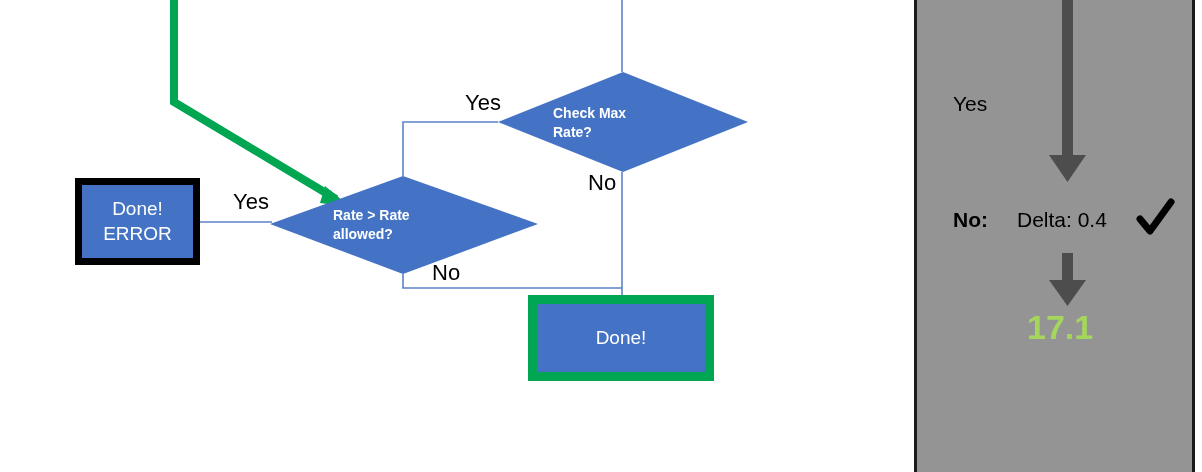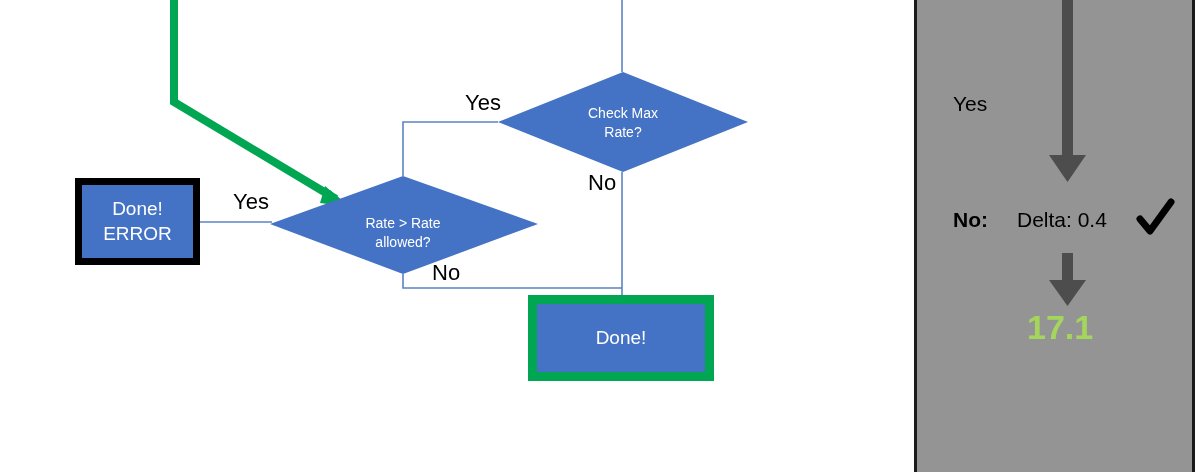--- a/index.html
+++ b/index.html
@@ -64,23 +64,24 @@
     position: absolute;
     color: #000000;
     font-size: 22px;
     white-space: nowrap;
   }
 
   .diamond-label {
     position: absolute;
     color: #ffffff;
     font-size: 14px;
-    text-align: center;
+    text-align: left;
     line-height: 1.35;
     white-space: pre-line;
+    font-weight: bold;
   }
 
   
   #gray-panel {
     position: absolute;
     left: 914px;
     top: 0px;
     width: 281px;
     height: 472px;
     background: #949494;
@@ -136,21 +137,21 @@
     <polygon points="350,207 320,203 325,186" fill="#00a651"></polygon>
 
     <polygon points="623,72 748,122 623,172 498,122" fill="#4472c4"></polygon>
 
     <polygon points="403,176 538,224 403,274 270,224" fill="#4472c4"></polygon>
   </svg>
 
   <div class="diamond-label" style="left:553px; top:104px; width:140px;">Check Max
 Rate?</div>
 
-  <div class="diamond-label" style="left:333px; top:214px; width:140px;">Rate &gt; Rate
+  <div class="diamond-label" style="left:333px; top:206px; width:140px;">Rate &gt; Rate
 allowed?</div>
 
   <div class="error-box">
     <span>Done!</span>
     <span>ERROR</span>
   </div>
 
   <div class="done-box">
     <span>Done!</span>
   </div>

